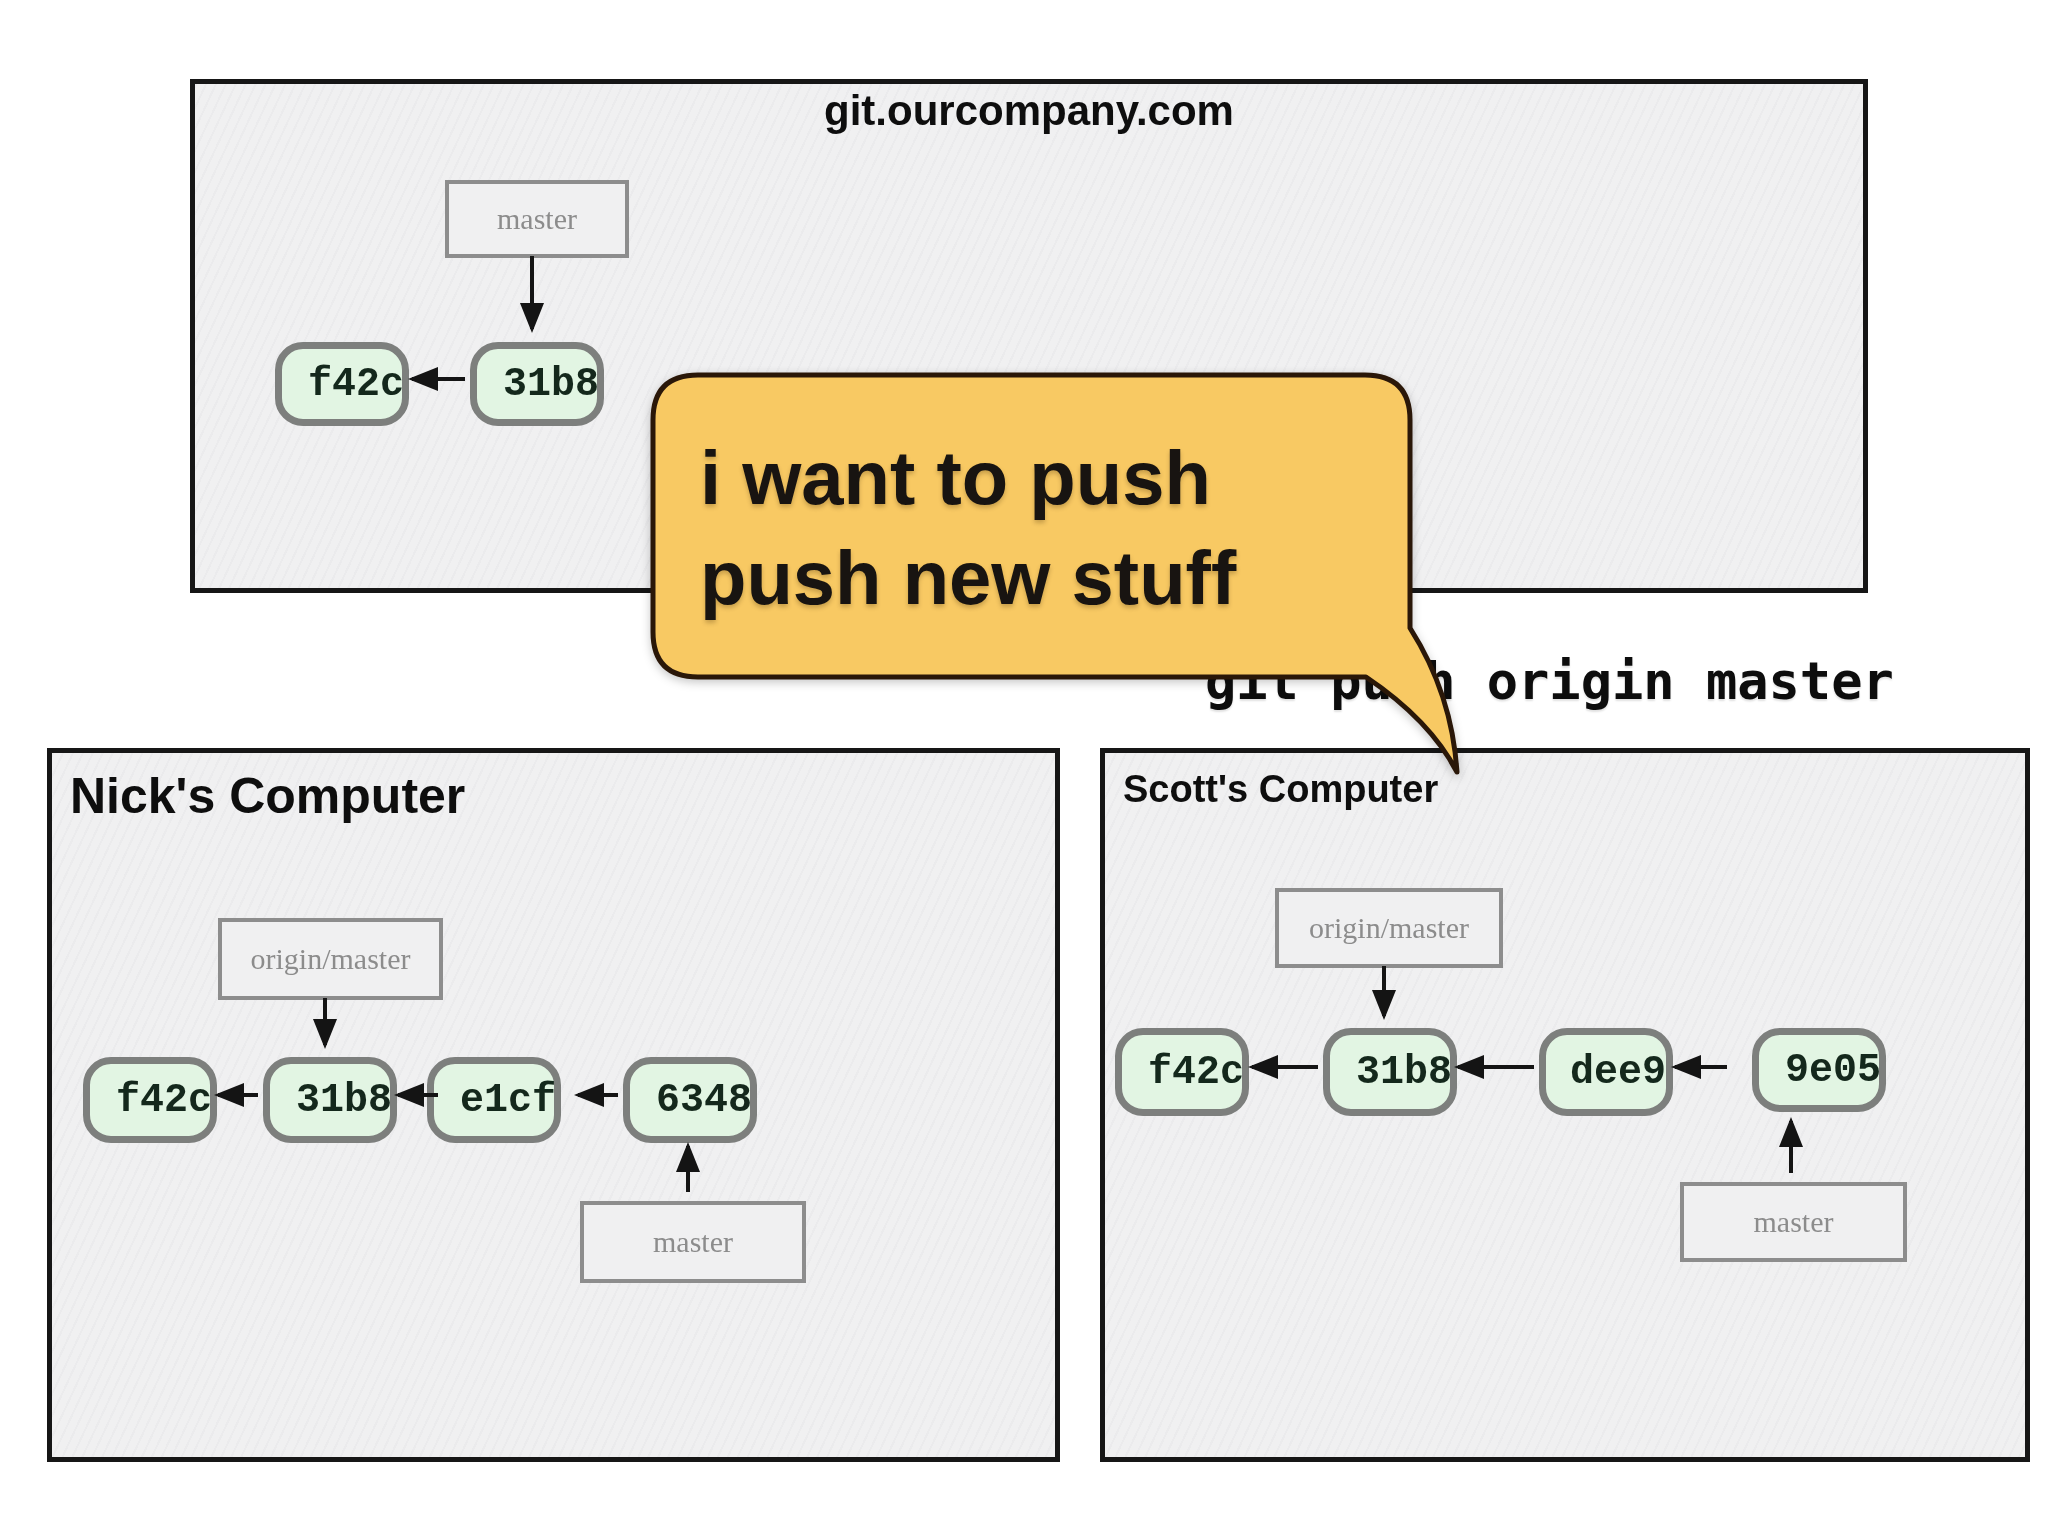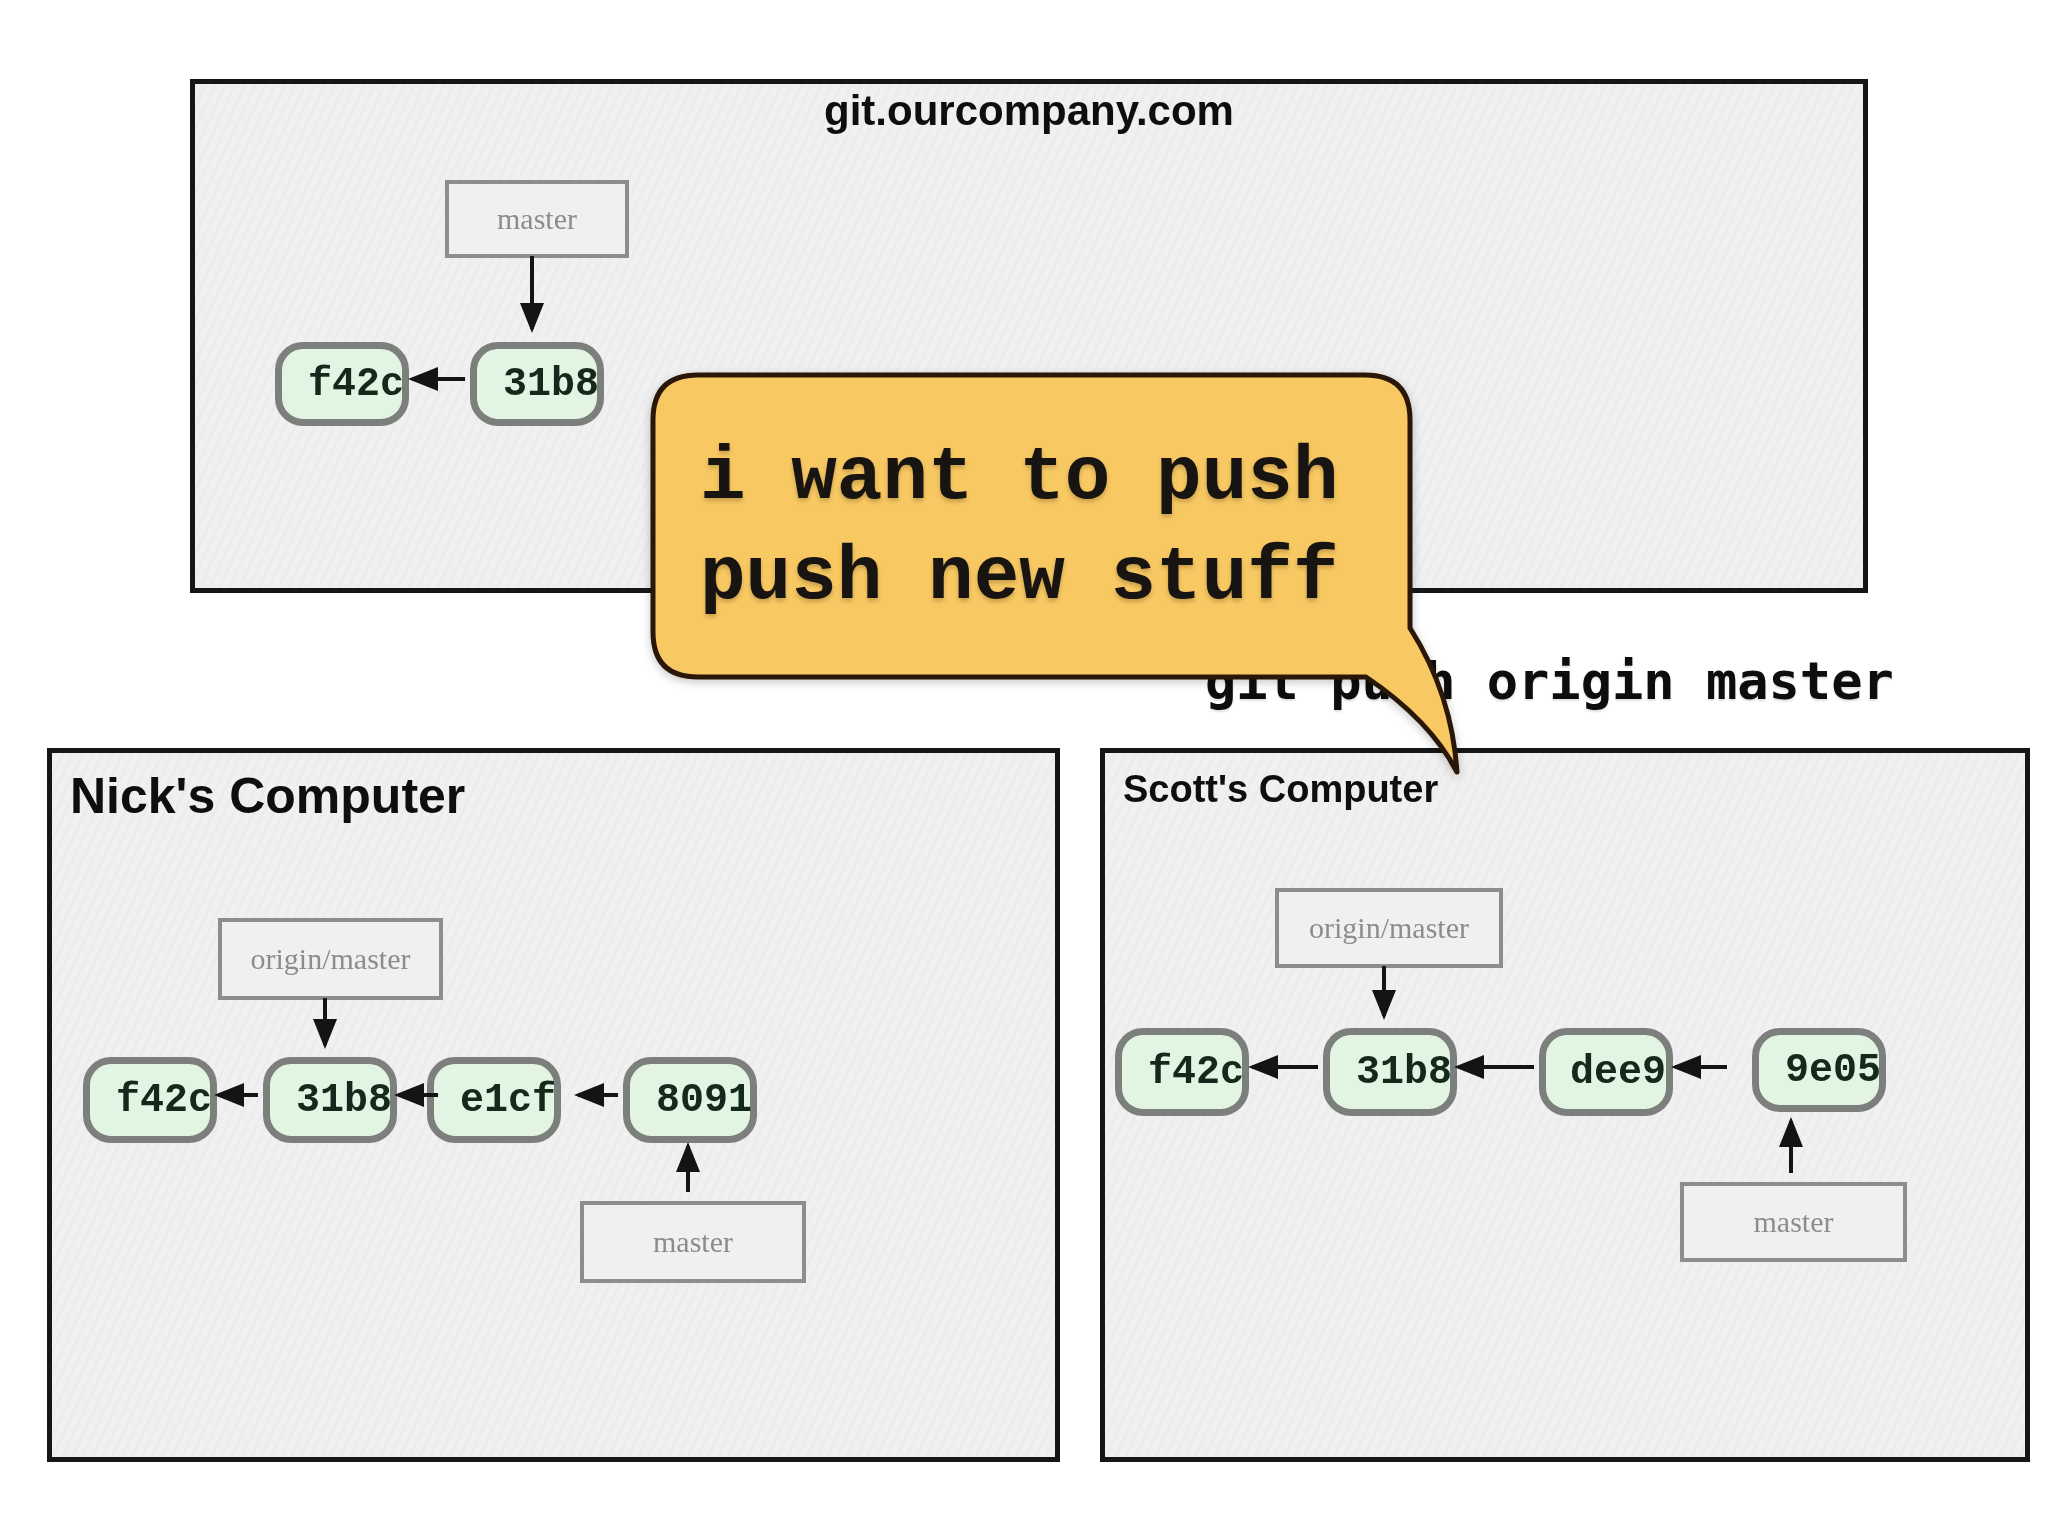--- a/index.html
+++ b/index.html
@@ -54,21 +54,21 @@
   }
   .command-text {
     position: absolute; left: 1205px; top: 655px;
     font-family: "DejaVu Sans Mono", monospace;
     font-weight: bold; font-size: 52px; line-height: 1;
     color: var(--command-text, #0d0d0d); white-space: nowrap;
     text-shadow: 0 2px 2px rgba(0,0,0,0.12);
   }
   .bubble-text {
     position: absolute; left: 700px; top: 428px;
-    font-family: Liberation Mono, monospace;
+    font-family: Liberation Sans, sans-serif;
     font-weight: bold; font-size: 76px; line-height: 100px;
     color: var(--bubble-text, #181411); white-space: nowrap;
     text-shadow: 0 3px 4px rgba(60,35,0,0.25);
   }
 </style>
 </head>
 <body>
 
 <div class="stage">
 
@@ -93,21 +93,21 @@
     <div class="commit-node" style="left:31px; top:304px;">
       <span>f42c</span>
     </div>
     <div class="commit-node" style="left:211px; top:304px;">
       <span>31b8</span>
     </div>
     <div class="commit-node" style="left:375px; top:304px;">
       <span>e1cf</span>
     </div>
     <div class="commit-node" style="left:571px; top:304px;">
-      <span>8091</span>
+      <span>6348</span>
     </div>
     <div class="ref-box" style="left:528px; top:448px; width:226px; height:82px;">
       <span>master</span>
     </div>
   </div>
 
   <div class="panel" style="left:1100px; top:748px; width:930px; height:714px;">
     <div class="panel-title" style="left:18px; top:16px; font-size:38px;">Scott's Computer</div>
     <div class="ref-box" style="left:170px; top:135px; width:228px; height:80px;">
       <span>origin/master</span>

